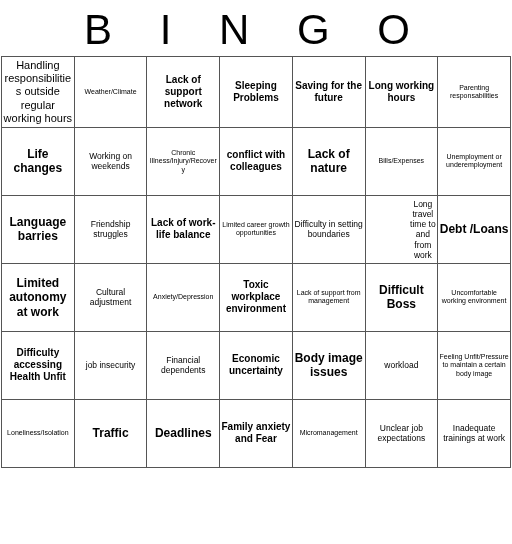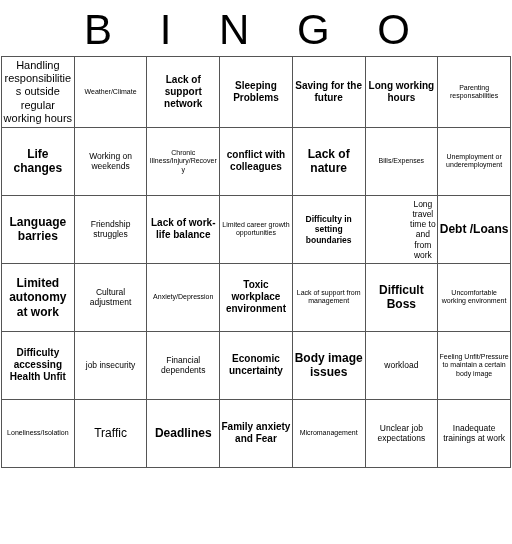--- a/index.html
+++ b/index.html
@@ -61,21 +61,21 @@
         <td style="font-size: 10px; font-weight: bold;">conflict with colleagues</td>
         <td style="font-size: 12px; font-weight: bold;">Lack of nature</td>
         <td style="font-size: 7px;">Bills/Expenses</td>
         <td style="font-size: 7px;">Unemployment or underemployment</td>
       </tr>
       <tr>
         <td style="font-size: 12px; font-weight: bold; margin-left: 29px;">Language barries</td>
         <td style="font-size: 8.5px;">Friendship struggles</td>
         <td style="font-size: 10px; font-weight: bold;">Lack of work-life balance</td>
         <td style="font-size: 7px;">Limited career growth opportunities</td>
-        <td style="font-size: 8.5px; font-weight: bold;">Difficulty in setting boundaries</td>
+        <td style="font-size: 8.5px;">Difficulty in setting boundaries</td>
         <td style="font-size: 8.5px; padding-left: 44px;">Long travel time to and from work</td>
         <td style="font-size: 12px; font-weight: bold;">Debt /Loans</td>
       </tr>
       <tr>
         <td style="font-size: 12px; font-weight: bold;">Limited autonomy at work</td>
         <td style="font-size: 8.5px;">Cultural adjustment</td>
         <td style="font-size: 7px;">Anxiety/Depression</td>
         <td style="font-size: 10px; font-weight: bold;">Toxic workplace environment</td>
         <td style="font-size: 7px;">Lack of support from management</td>
         <td style="font-size: 12px; font-weight: bold;">Difficult Boss</td>
@@ -85,21 +85,21 @@
         <td style="font-size: 10px; font-weight: bold;">Difficulty accessing Health Unfit</td>
         <td style="font-size: 8.5px;">job insecurity</td>
         <td style="font-size: 8.5px;">Financial dependents</td>
         <td style="font-size: 10px; font-weight: bold; margin-top: 31px;">Economic uncertainty</td>
         <td style="font-size: 12px; font-weight: bold;">Body image issues</td>
         <td style="font-size: 8.5px;">workload</td>
         <td style="font-size: 7px;">Feeling Unfit/Pressure to maintain a certain body image</td>
       </tr>
       <tr>
         <td style="font-size: 7px;">Loneliness/Isolation</td>
-        <td style="font-size: 12px; font-weight: normal;">Traffic</td>
+        <td style="font-size: 12px; font-weight: bold;">Traffic</td>
         <td style="font-size: 12px; font-weight: bold;">Deadlines</td>
         <td style="font-size: 10px; font-weight: bold;">Family anxiety and Fear</td>
         <td style="font-size: 7px;">Micromanagement</td>
         <td style="font-size: 8.5px;">Unclear job expectations</td>
         <td style="font-size: 8.5px;">Inadequate trainings at work</td>
       </tr>
     </tbody>
 </table>
 
 </body></html>

